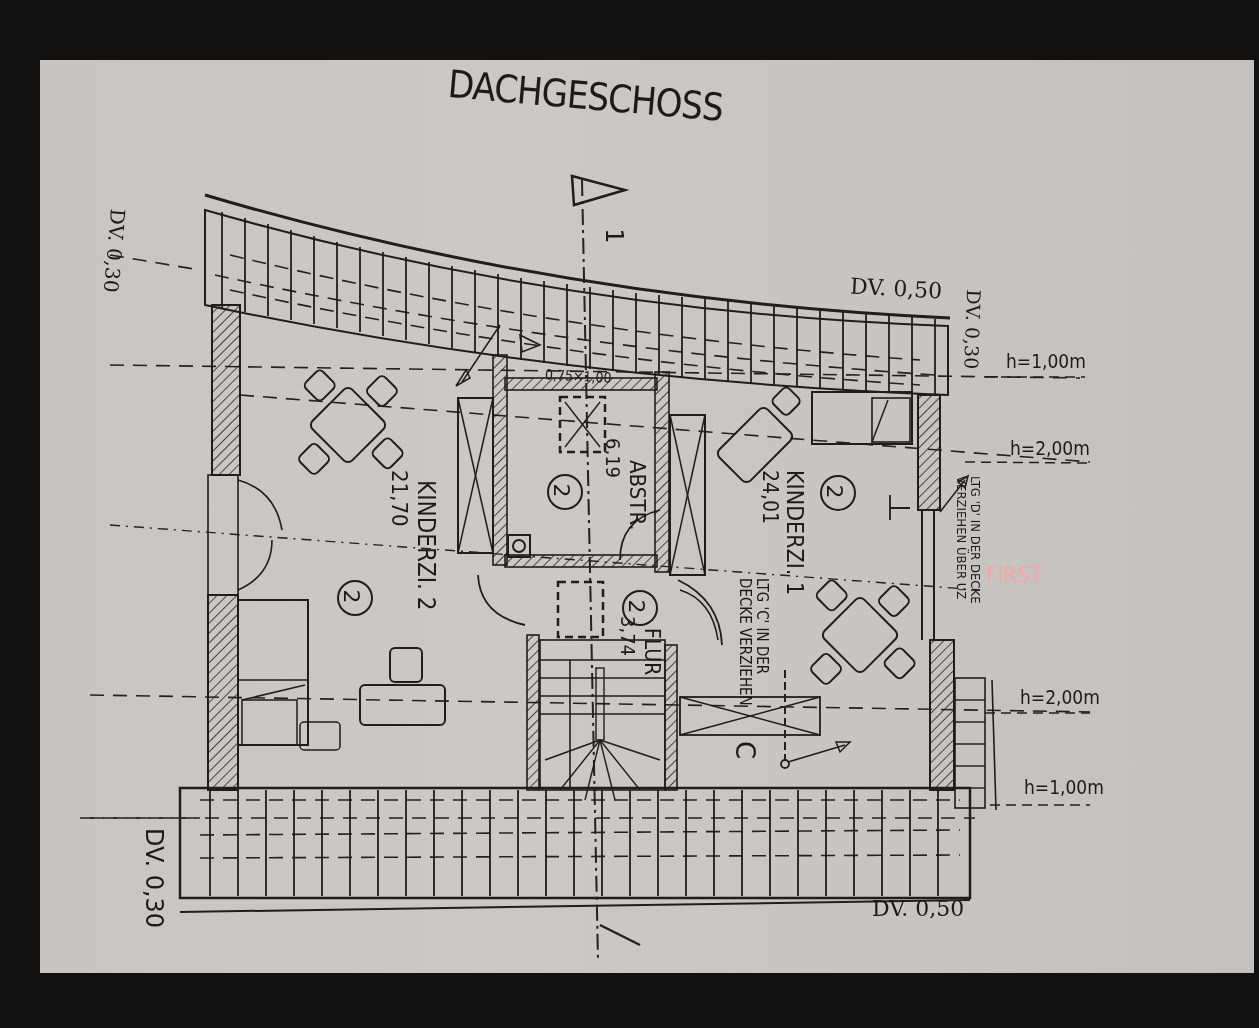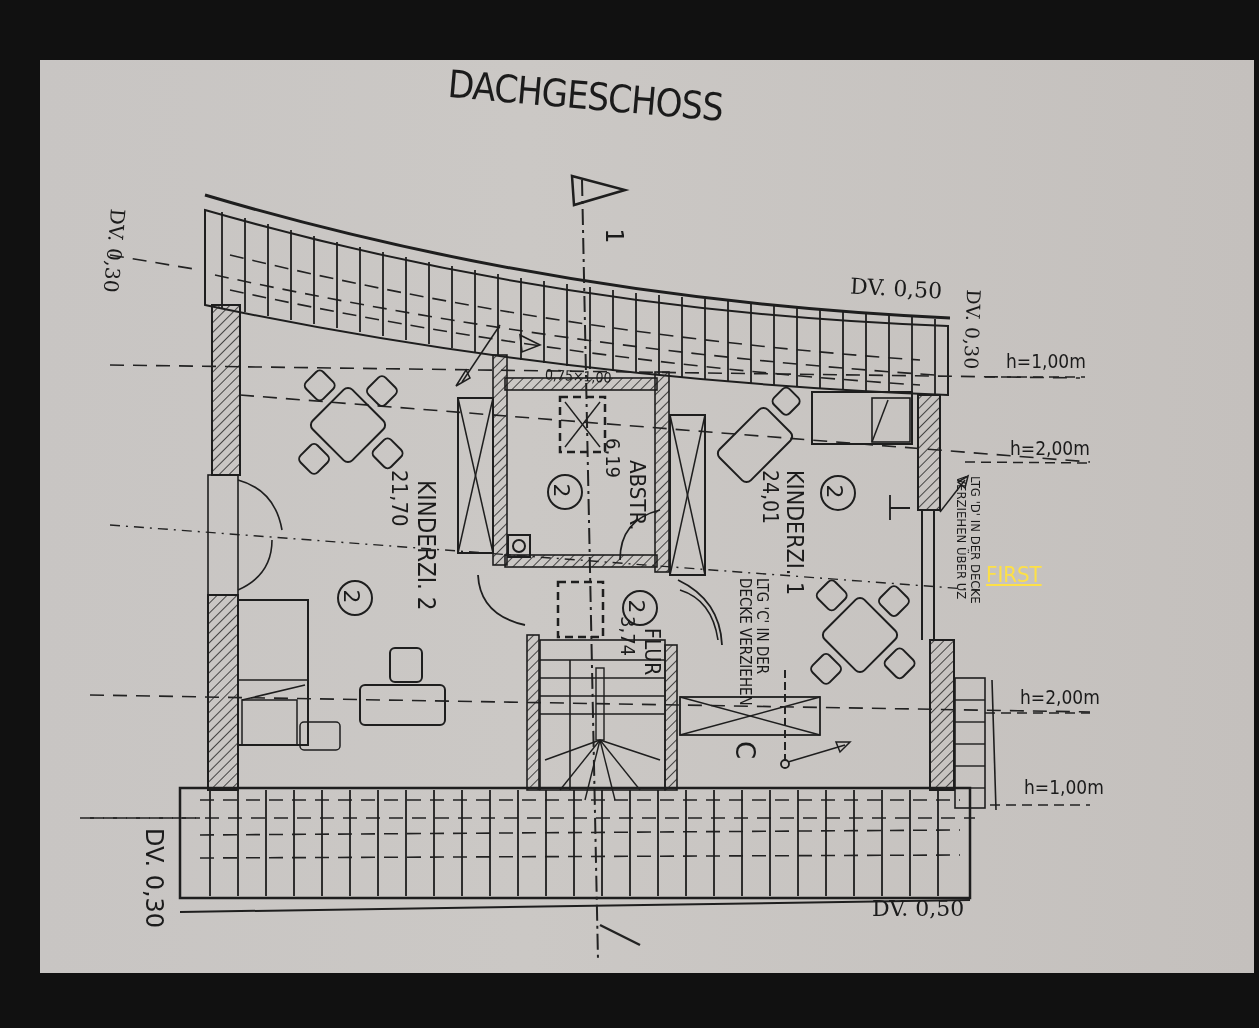--- a/index.html
+++ b/index.html
@@ -264,21 +264,21 @@
 <div style="position:absolute;left:606px;top:222px;font:24px 'DejaVu Sans',sans-serif;color:#1b1b1b;transform:rotate(90deg);">1</div>
 
 <div style="position:absolute;left:850px;top:276px;font:22px 'DejaVu Serif',serif;color:#1b1b1b;transform:rotate(3deg);">DV. 0,50</div>
 <div style="position:absolute;left:872px;top:896px;font:22px 'DejaVu Serif',serif;color:#1b1b1b;">DV. 0,50</div>
 <div style="position:absolute;left:130px;top:210px;font:20px 'DejaVu Serif',serif;color:#1b1b1b;transform:rotate(95deg);transform-origin:left top;">DV. 0,30</div>
 <div style="position:absolute;left:168px;top:828px;font:24px 'DejaVu Sans',sans-serif;color:#1b1b1b;transform:rotate(90deg);transform-origin:left top;">DV. 0,30</div>
 <div style="position:absolute;left:985px;top:290px;font:19px 'DejaVu Serif',serif;color:#1b1b1b;transform:rotate(92deg);transform-origin:left top;">DV. 0,30</div>
 
 <div style="position:absolute;left:1006px;top:350px;font:19px 'DejaVu Sans Condensed','DejaVu Sans',sans-serif;color:#1b1b1b;">h=1,00m</div>
 <div style="position:absolute;left:1010px;top:437px;font:19px 'DejaVu Sans Condensed','DejaVu Sans',sans-serif;color:#1b1b1b;">h=2,00m</div>
-<div style="position:absolute;left:986px;top:562px;font:22px 'DejaVu Sans Condensed','DejaVu Sans',sans-serif;color:#fde047;text-decoration:underline;">FIRST</div>
+<div style="position:absolute;left:986px;top:562px;font:22px 'DejaVu Sans Condensed','DejaVu Sans',sans-serif;color:#fca5a5;">FIRST</div>
 <div style="position:absolute;left:1020px;top:686px;font:19px 'DejaVu Sans Condensed','DejaVu Sans',sans-serif;color:#1b1b1b;">h=2,00m</div>
 <div style="position:absolute;left:1024px;top:776px;font:19px 'DejaVu Sans Condensed','DejaVu Sans',sans-serif;color:#1b1b1b;">h=1,00m</div>
 
 <div style="position:absolute;left:545px;top:368px;font:14px 'DejaVu Sans Condensed','DejaVu Sans',sans-serif;color:#1b1b1b;transform:rotate(3deg);">0,75×1,00</div>
 
 <div style="position:absolute;left:440px;top:480px;transform:rotate(90deg);transform-origin:left top;color:#1b1b1b;">
   <div style="font:24px 'DejaVu Sans Condensed','DejaVu Sans',sans-serif;">KINDERZI. 2</div>
   <div style="font:22px 'DejaVu Sans Condensed','DejaVu Sans',sans-serif;margin-left:-10px;">21,70</div>
 </div>
 <div style="position:absolute;left:344px;top:584px;font:22px 'DejaVu Sans',sans-serif;color:#1b1b1b;transform:rotate(90deg);">2</div>

